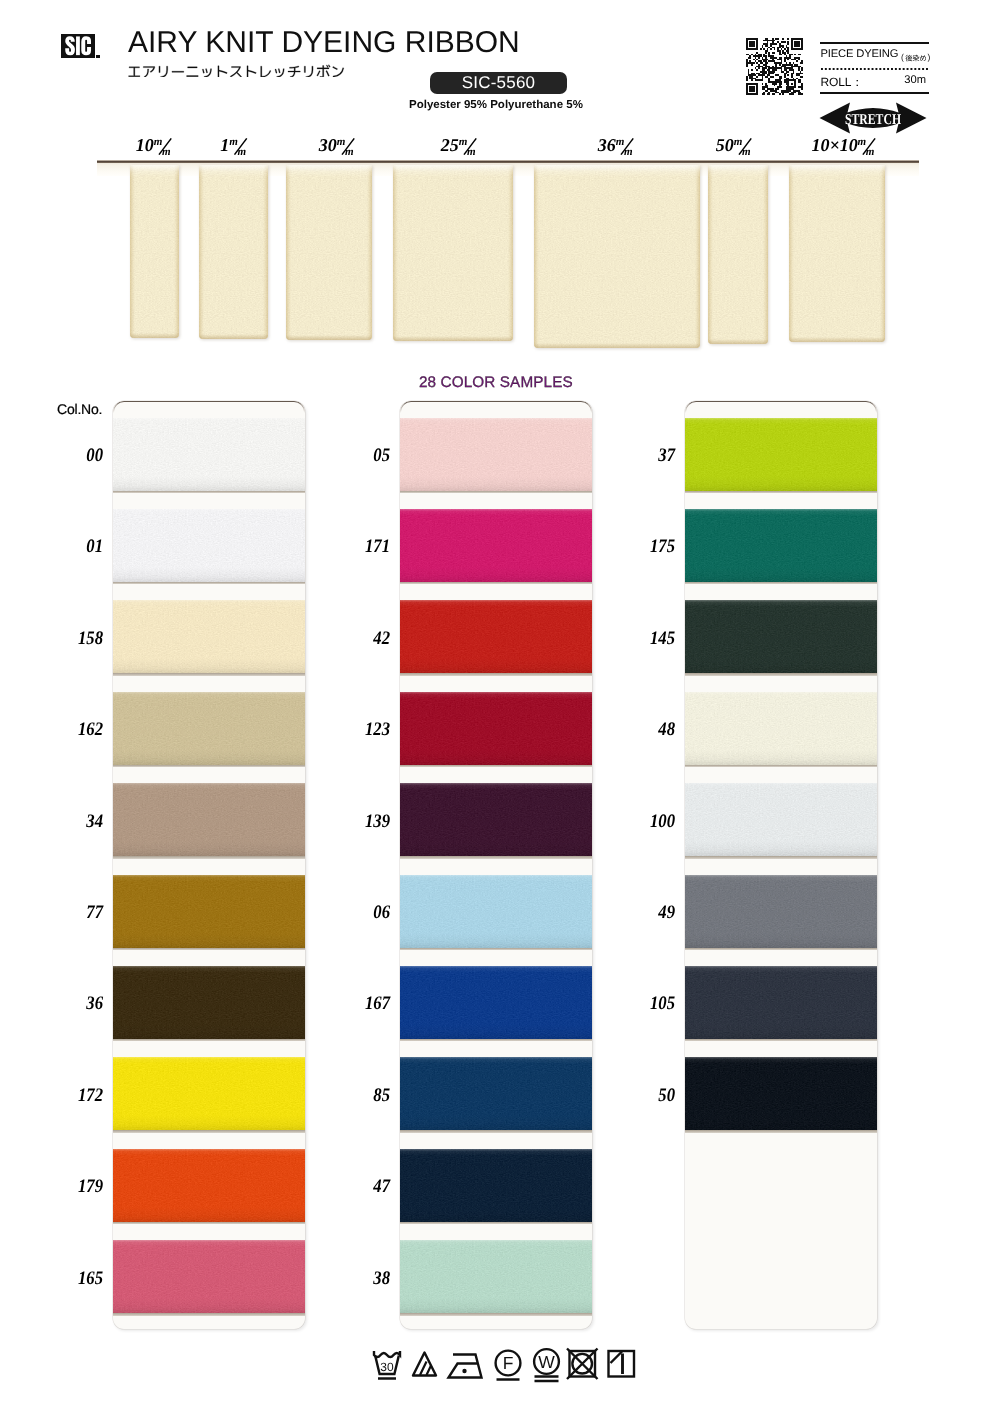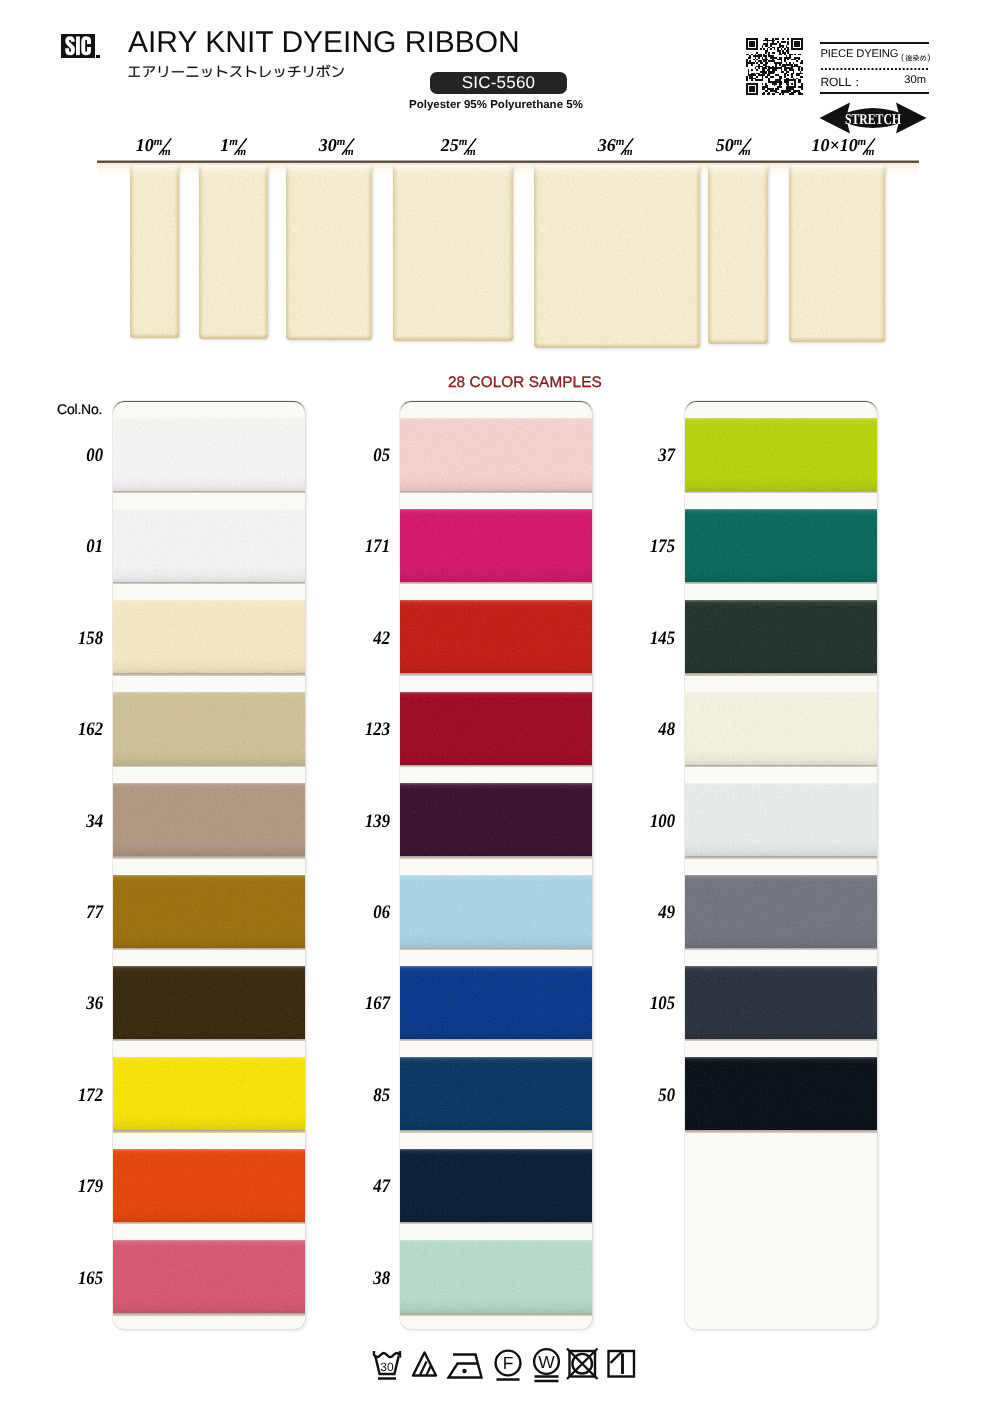--- a/index.html
+++ b/index.html
@@ -45,21 +45,21 @@
   .selvL{position:absolute;left:0;top:0;bottom:0;width:5px;
          background:linear-gradient(to right,rgba(185,155,88,.40),rgba(185,155,88,.12) 60%,rgba(185,155,88,0));}
   .selvR{position:absolute;right:0;top:0;bottom:0;width:5px;
          background:linear-gradient(to left,rgba(185,155,88,.40),rgba(185,155,88,.12) 60%,rgba(185,155,88,0));}
   .selvB{position:absolute;left:0;right:0;bottom:0;height:5px;
          background:linear-gradient(to top,rgba(168,138,80,.42),rgba(168,138,80,0));}
   .selvT{position:absolute;left:0;right:0;top:0;height:12px;
          background:linear-gradient(to bottom,rgba(255,255,255,.72),rgba(255,255,255,.18) 55%,rgba(255,255,255,0));}
   
   #colno{left:57px;top:401px;font-size:14px;color:#000;letter-spacing:-0.2px;-webkit-text-stroke:0.22px #000;}
-  #samples-title{left:419px;top:374px;font-size:15.3px;color:#b91c1c;letter-spacing:0.1px;margin-left:29px;
+  #samples-title{left:419px;top:374px;font-size:15.3px;color:#701a75;letter-spacing:0.1px;
                  -webkit-text-stroke:0.25px #000;}
   .card{position:absolute;width:192px;border-radius:11px;background:#fbfaf7;
         box-shadow:0 0 0 0.6px rgba(168,158,150,0.30), 1.4px 2.0px 3.0px rgba(0,0,0,0.085);}
   .cardClip{position:absolute;left:0;top:0;right:0;bottom:0;border-radius:11px;overflow:hidden;}
   .cardTop{position:absolute;left:0;right:0;top:0;height:11px;border-radius:11px 11px 0 0;
            border-top:1.3px solid #5d5046;border-left:1.1px solid #6b5c50;border-right:1.1px solid #6b5c50;
            -webkit-mask-image:linear-gradient(to bottom,#000 0,rgba(0,0,0,.35) 62%,transparent 100%);
            mask-image:linear-gradient(to bottom,#000 0,rgba(0,0,0,.35) 62%,transparent 100%);}
   .band{position:absolute;left:0;width:192px;overflow:hidden;}
   .bandE{position:absolute;left:0;right:0;top:0;bottom:0;

